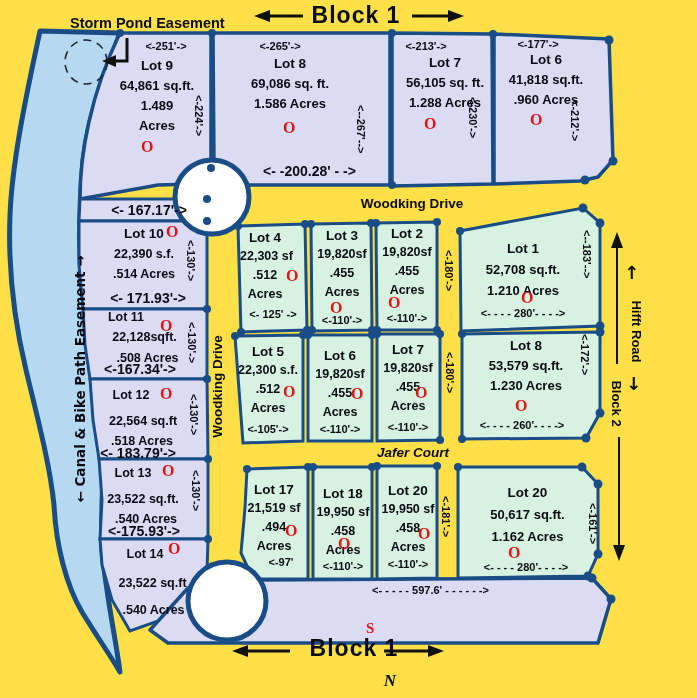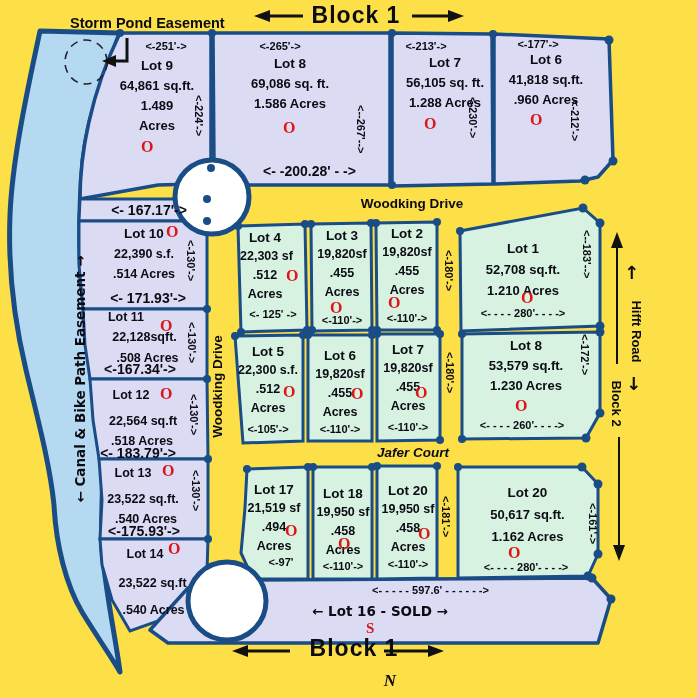--- a/index.html
+++ b/index.html
@@ -336,19 +336,18 @@
     <span class="blk name">Lot 20</span>
     <span class="blk">50,617 sq.ft.</span>
     <span class="blk">1.162 Acres</span>
   </div>
   <div class="marker" style="left:508px;top:545px;">O</div>
   <div class="vdim" style="left:440px;top:496px;">&lt;-181'-&gt;</div>
   <div class="vdim" style="left:587px;top:503px;">&lt;-161'-&gt;</div>
   <div class="dim" style="left:470px;top:561px;width:112px;">&lt;- - - - 280'- - - -&gt;</div>
 
   <div class="dim" style="left:348px;top:584px;width:165px;">&lt;- - - - - 597.6' - - - - - -&gt;</div>
-  <div class="lbl arrow" style="left:305px;top:603px;width:150px;font-size:13.5px;">←  Lot 16 - SOLD  →</div>
   <div class="marker" style="left:366px;top:620px;font-size:15px;">S</div>
 
   <div class="lbl block-title" style="left:298px;top:635px;width:112px;">Block 1</div>
   <div class="lbl north" style="left:380px;top:671px;width:20px;">N</div>
 
 </div>
 
 </body></html>

